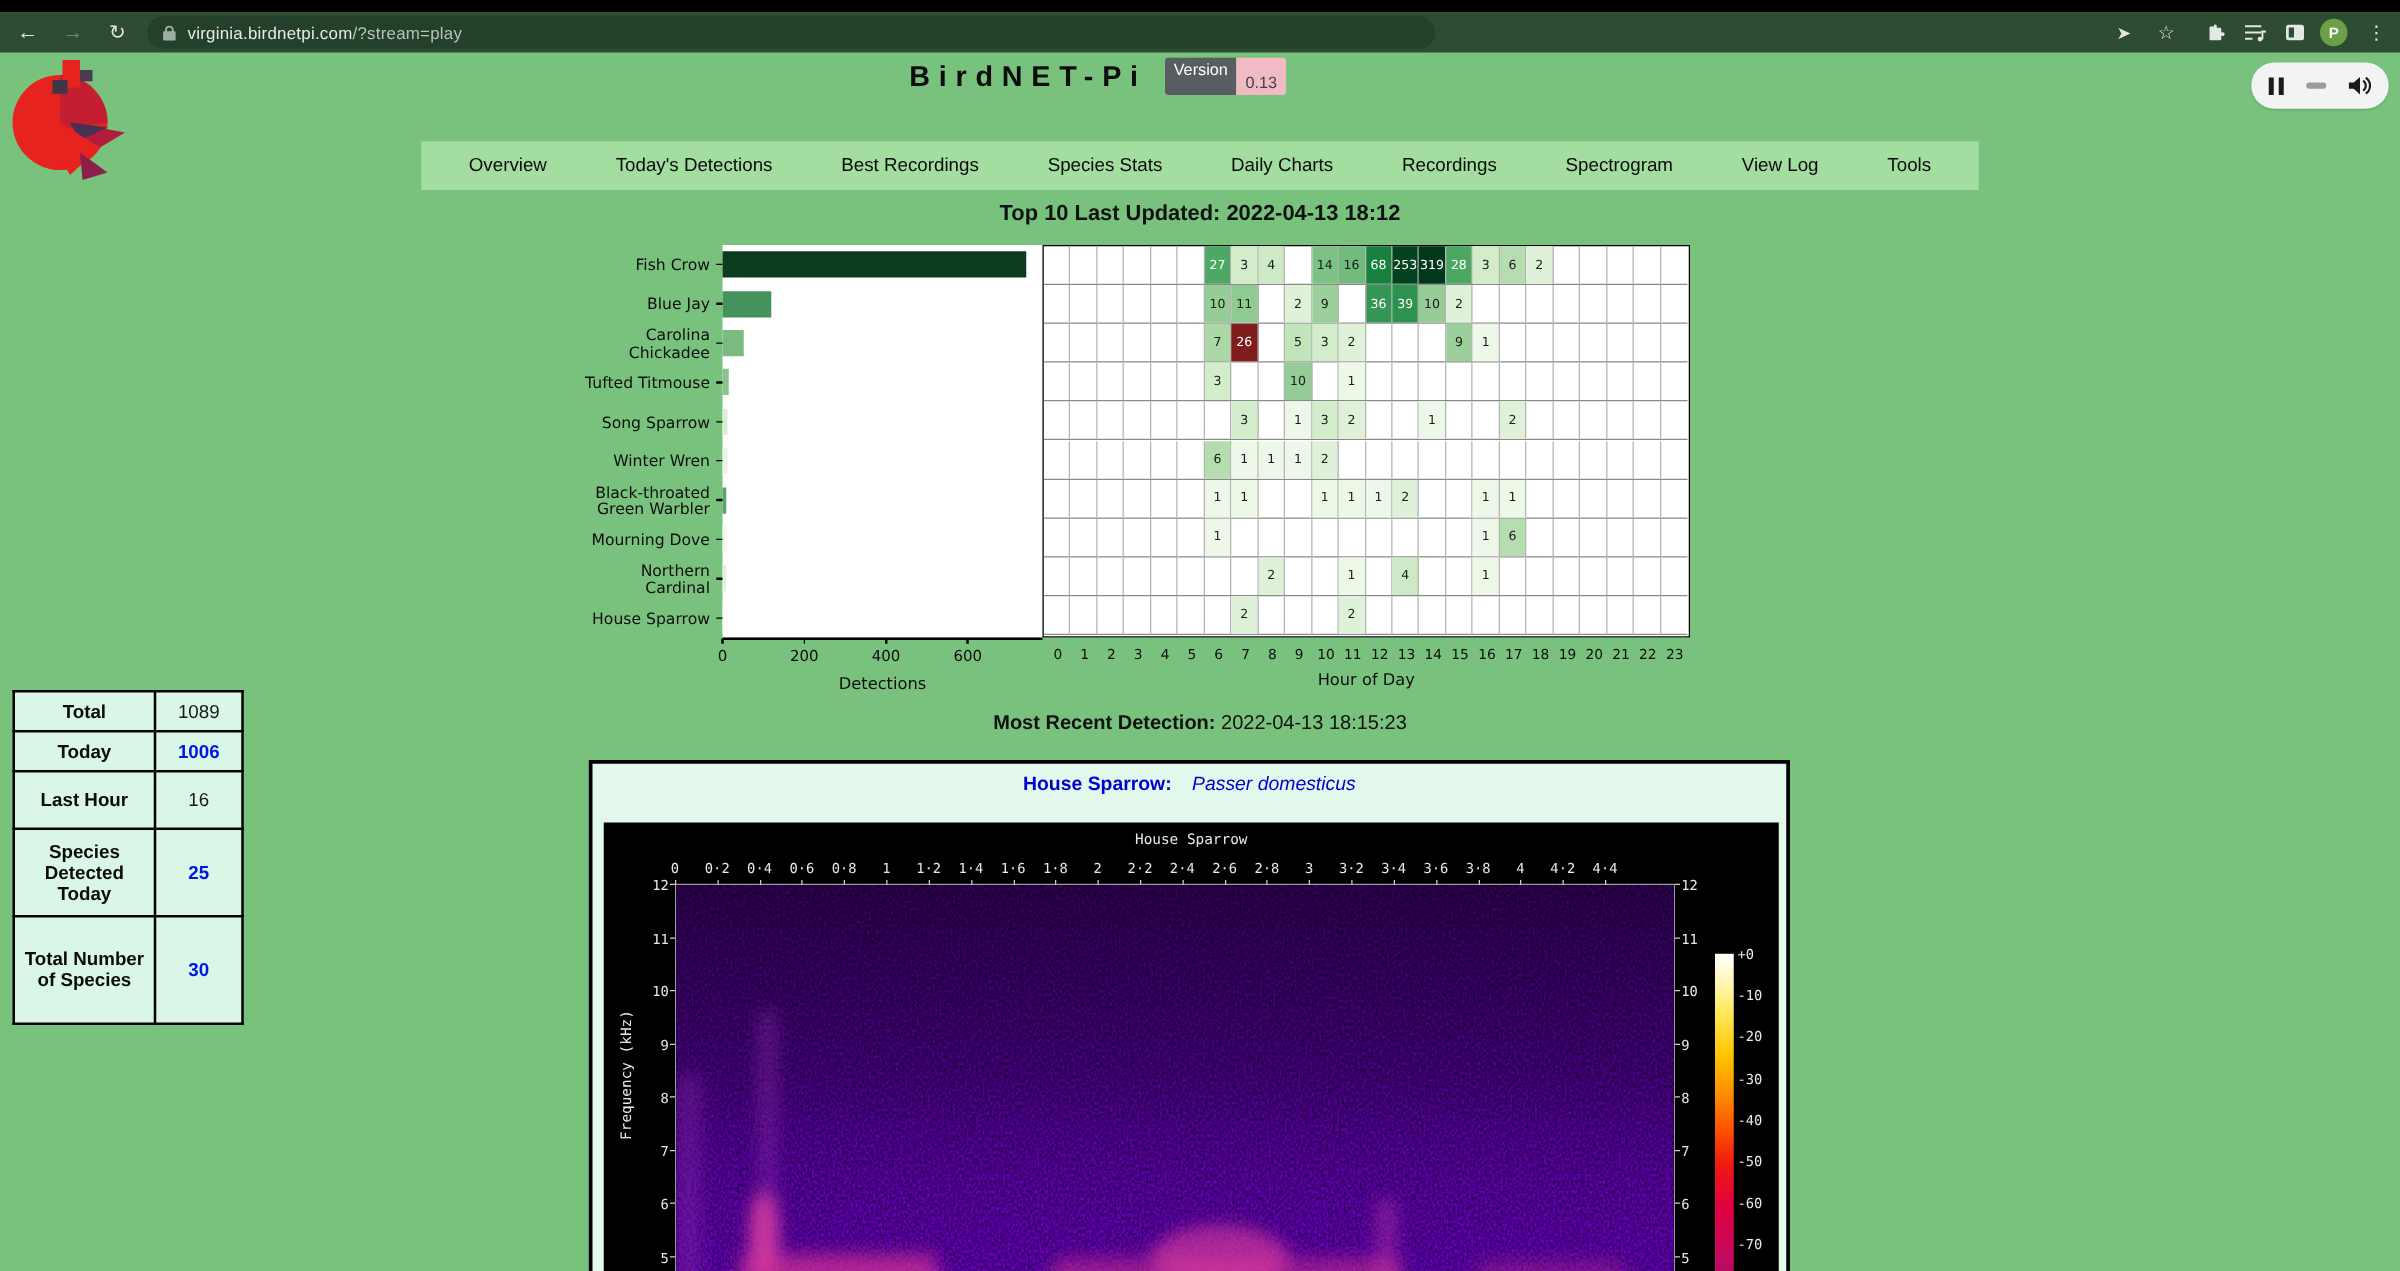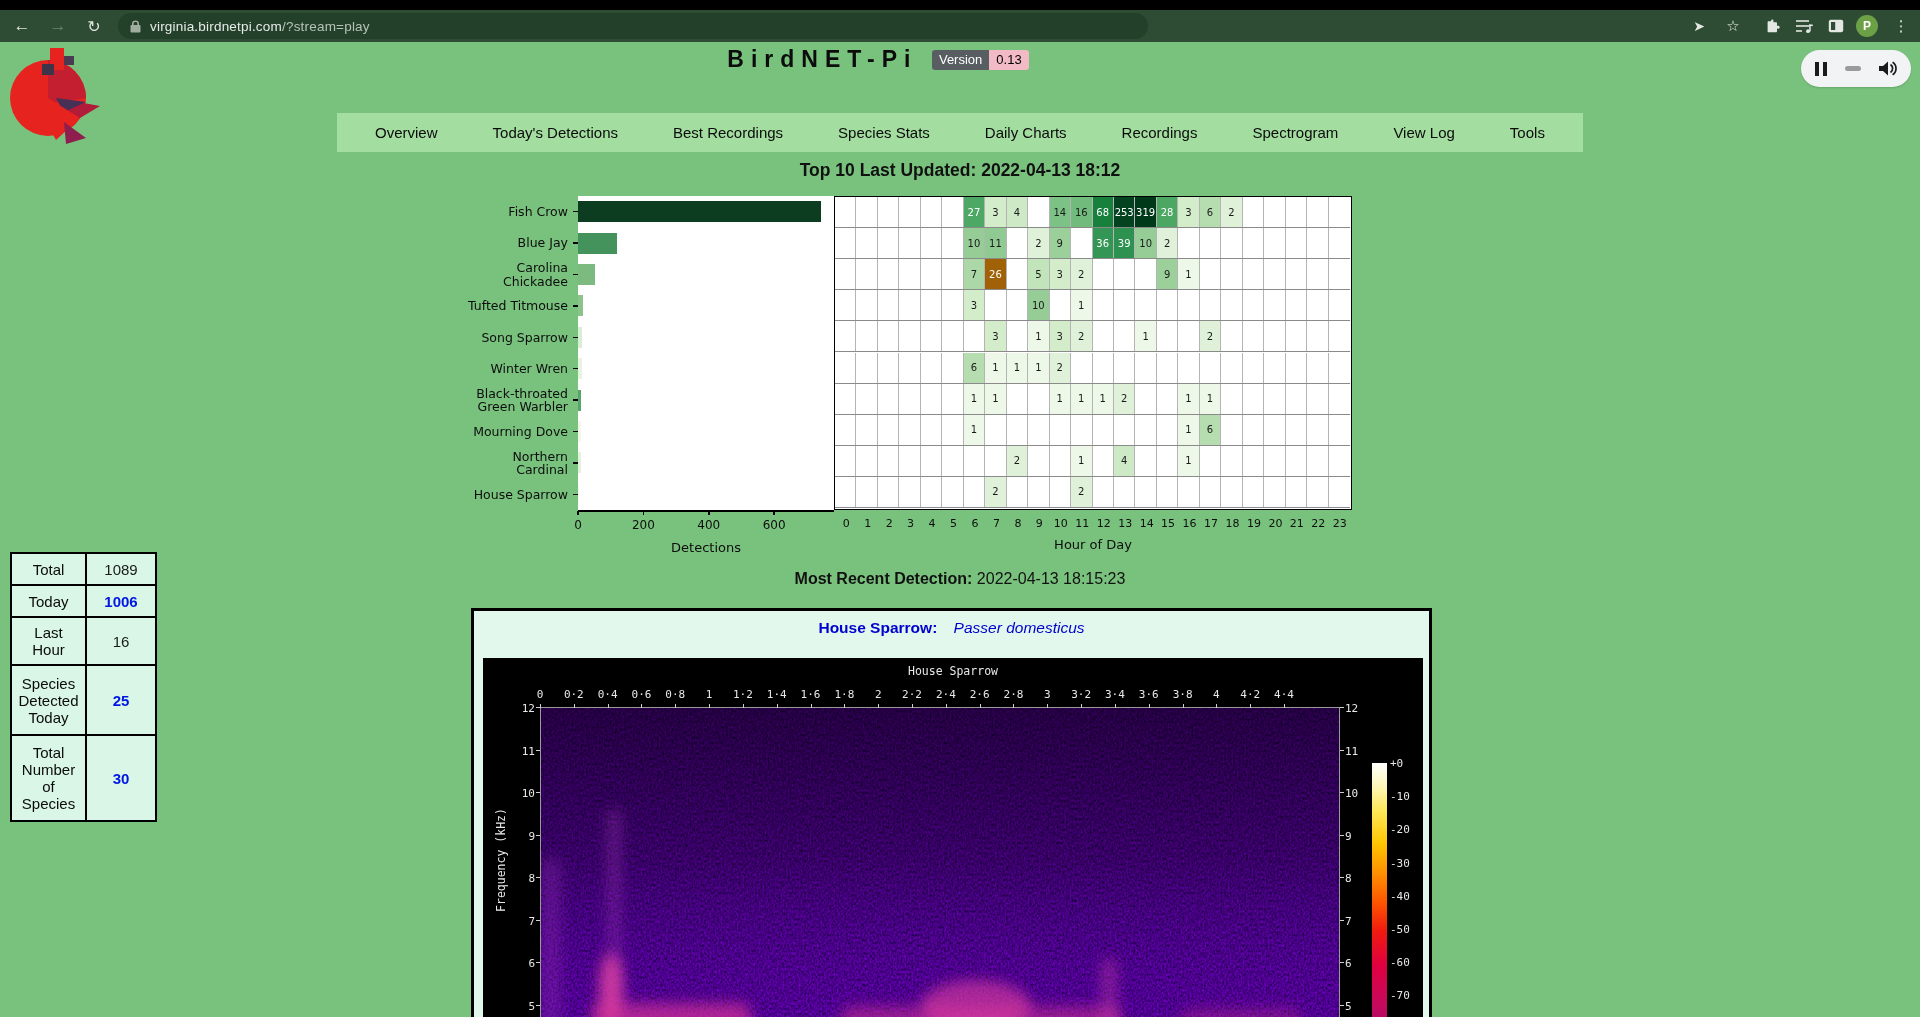--- a/index.html
+++ b/index.html
@@ -40,21 +40,21 @@
   #seek-dash { width:16px; height:5px; background:#9b9b9b; border-radius:3px; cursor:pointer; }
 
   
   #logo { position:absolute; left:8px; top:46px; }
 
   
   #masthead { position:absolute; left:0; top:46px; width:1756px; text-align:center; }
   #site-title { display:inline-block; font-size:23px; font-weight:bold; color:#0c0c0c; letter-spacing:7px; vertical-align:middle; }
   #version-badge { display:inline-flex; vertical-align:middle; margin-left:10px; font-size:13px; border-radius:3px; overflow:hidden; }
   #version-badge .vlabel { background:#585d61; color:#fff; padding:2px 7px 3px; }
-  #version-badge .vvalue { background:#f2bac5; color:#000000; padding:2px 7px 3px; }
+  #version-badge .vvalue { background:#f2bac5; color:#404040; padding:12px 7px 3px; }
 
   
   #navbar { position:absolute; left:337px; top:113px; width:1246px; height:39px; background:#a3dda0;
             display:flex; align-items:center; justify-content:space-between; padding:0 38px; }
   .nav-item { font-size:15px; color:#0b0b0b; cursor:pointer; white-space:nowrap; }
 
   
   #top10-heading { position:absolute; left:0; top:160px; width:1920px; text-align:center;
                    font-size:17.5px; font-weight:bold; color:#111; }
 
@@ -75,21 +75,21 @@
   .ax-tick { position:absolute; width:1.5px; height:4px; background:#000; }
   .ax-label { position:absolute; font-size:12px; color:#0d0d0d; text-align:center; }
   #detections-label, #hourofday-label { position:absolute; font-size:13px; color:#0d0d0d; text-align:center; }
   #detections-label { left:578px; top:540px; width:256px; }
   #hourofday-label { left:834px; top:437px; width:518px; top:537px; }
 
   
   #stats { position:absolute; left:10px; top:552px; border-collapse:collapse; }
   #stats td { border:2.5px solid #000; background:#d9f6e6; text-align:center; vertical-align:middle;
               font-size:15px; line-height:17px; padding:6px 4px; }
-  #stats td.lbl { font-weight:normal; width:75px; color:#0b0b0b; }
+  #stats td.lbl { font-weight:bold; width:113px; color:#0b0b0b; }
   #stats td.val { width:70px; color:#1a1a1a; }
   #stats td.val a { color:#0016e3; font-weight:bold; text-decoration:none; cursor:pointer; }
 
   
   #recent-line { position:absolute; left:0; top:570px; width:1920px; text-align:center; font-size:16px; color:#111; }
   #recent-line b { font-weight:bold; }
 
   
   #panel { position:absolute; left:471px; top:608px; width:961px; height:480px; background:#e2f8ec; border:3px solid #000; }
   #det-line1 { margin-top:8px; text-align:center; font-size:15.5px; }
@@ -283,21 +283,21 @@
           <div class="hm-cell"></div>
         </div>
         <div class="hm-row" style="top: 62.2px; height: 31.1px; width: 515px;">
           <div class="hm-cell"></div>
           <div class="hm-cell"></div>
           <div class="hm-cell"></div>
           <div class="hm-cell"></div>
           <div class="hm-cell"></div>
           <div class="hm-cell"></div>
           <div class="hm-cell" style="background: rgb(171, 216, 166);">7</div>
-          <div class="hm-cell" style="background: #a16207; color: rgb(255, 255, 255);">26</div>
+          <div class="hm-cell" style="background: #7f1d1d; color: rgb(255, 255, 255);">26</div>
           <div class="hm-cell"></div>
           <div class="hm-cell" style="background: rgb(194, 228, 187);">5</div>
           <div class="hm-cell" style="background: rgb(211, 236, 202);">3</div>
           <div class="hm-cell" style="background: rgb(223, 242, 217);">2</div>
           <div class="hm-cell"></div>
           <div class="hm-cell"></div>
           <div class="hm-cell"></div>
           <div class="hm-cell" style="background: rgb(156, 208, 155);">9</div>
           <div class="hm-cell" style="background: rgb(238, 248, 232);">1</div>
           <div class="hm-cell"></div>

